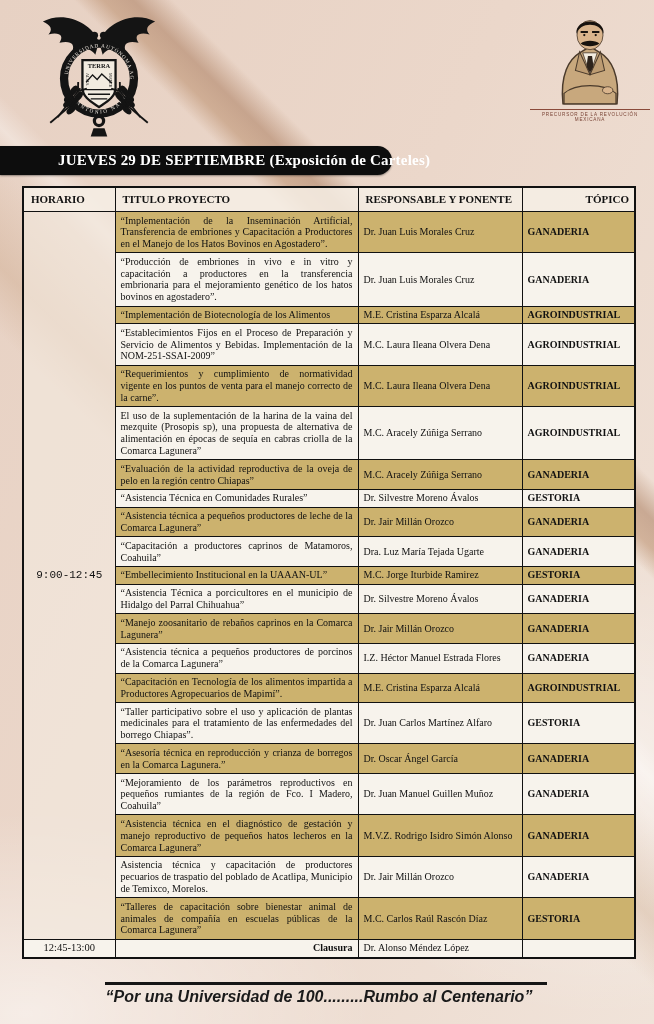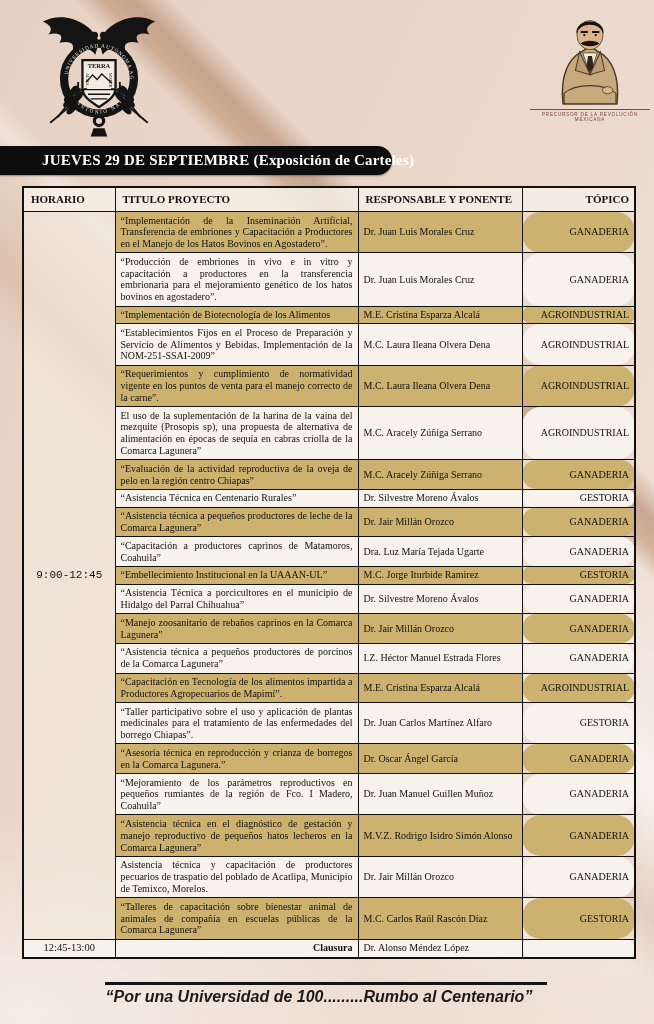--- a/index.html
+++ b/index.html
@@ -27,33 +27,33 @@
   .fm-anode{font-size:7px;color:#6e1c26;font-style:italic;margin-top:1px;text-align:center;}
   .fm-names{color:#7a2430;text-align:left;line-height:.82;}
   .fm-ricardo{font-size:8px;font-style:italic;text-align:right;margin-right:4px;}
   .fm-flores{font-family:"Liberation Serif",serif;font-size:22px;font-style:italic;font-weight:bold;}
   .fm-magon{font-family:"Liberation Serif",serif;font-size:20px;font-style:italic;font-weight:bold;margin-left:10px;}
   .fm-caption{margin-top:3px;border-top:1px solid #8a4a3a;padding-top:2px;
     font-family:"Liberation Sans",sans-serif;font-size:4.6px;letter-spacing:.8px;color:#7a4335;}
 
   .title-bar{position:absolute;left:0;top:146px;width:392px;height:29px;background:#0d0d0d;
     border-radius:0 15px 15px 0;display:flex;align-items:center;box-shadow:0 1px 2px rgba(0,0,0,.4);}
-  .title-bar span{color:#fff;font-weight:bold;font-size:15px;padding-left:42px;letter-spacing:.2px;white-space:nowrap;}
+  .title-bar span{color:#fff;font-weight:bold;font-size:15px;padding-left:58px;letter-spacing:.2px;white-space:nowrap;}
 
   table.schedule{position:absolute;left:22px;top:186px;width:612px;border-collapse:collapse;
     table-layout:fixed;border:2px solid #111;}
   .schedule th,.schedule td{border:1px solid #111;font-size:10px;line-height:1.18;
     padding:2.5px 5px;vertical-align:middle;color:#111;}
   .schedule th{font-size:11px;font-weight:bold;text-align:left;height:18px;
     background:rgba(246,238,229,.85);padding-left:7px;}
   .schedule th.c{text-align:right;}
   td.gold{background:#ccb26e;}
   td.plain{background:#f7f3ec;}
   td.title-cell{text-align:justify;}
-  td.topico-cell{text-align:right;font-weight:normal;border-radius:19px;}
+  td.topico-cell{text-align:left;font-weight:bold;}
   td.horario-cell{background:rgba(243,233,223,.65);text-align:center;font-size:11px;font-family:Liberation Mono, monospace;}
   td.time-cell{background:#f7f3ec;text-align:center;font-size:10.5px;}
   td.bold-title{font-weight:bold;text-align:right;}
 
   .footer-rule{position:absolute;left:105px;top:982px;width:442px;height:3px;background:#151515;}
   .slogan{position:absolute;left:0;right:16px;top:988px;text-align:center;
     font-family:"Liberation Sans",sans-serif;font-style:italic;font-weight:bold;font-size:16px;color:#1a1a1a;}
 </style>
 </head>
 <body>
@@ -201,21 +201,21 @@
             <td class="title-cell plain">El uso de la suplementación de la harina de la vaina del mezquite (Prosopis sp), una propuesta de alternativa de alimentación en épocas de sequía en cabras criolla de la Comarca Lagunera”</td>
             <td class="plain">M.C. Aracely Zúñiga Serrano</td>
             <td class="topico-cell plain">AGROINDUSTRIAL</td>
           </tr>
           <tr>
             <td class="title-cell gold">“Evaluación de la actividad reproductiva de la oveja de pelo en la región centro Chiapas”</td>
             <td class="gold">M.C. Aracely Zúñiga Serrano</td>
             <td class="topico-cell gold">GANADERIA</td>
           </tr>
           <tr>
-            <td class="title-cell plain">“Asistencia Técnica en Centenario Rurales”</td>
+            <td class="title-cell plain">“Asistencia Técnica en Comunidades Rurales”</td>
             <td class="plain">Dr. Silvestre Moreno Ávalos</td>
             <td class="topico-cell plain">GESTORIA</td>
           </tr>
           <tr>
             <td class="title-cell gold">“Asistencia técnica a pequeños productores de leche de la Comarca Lagunera”</td>
             <td class="gold">Dr. Jair Millán Orozco</td>
             <td class="topico-cell gold">GANADERIA</td>
           </tr>
           <tr>
             <td class="title-cell plain">“Capacitación a productores caprinos de Matamoros, Coahuila”</td>

